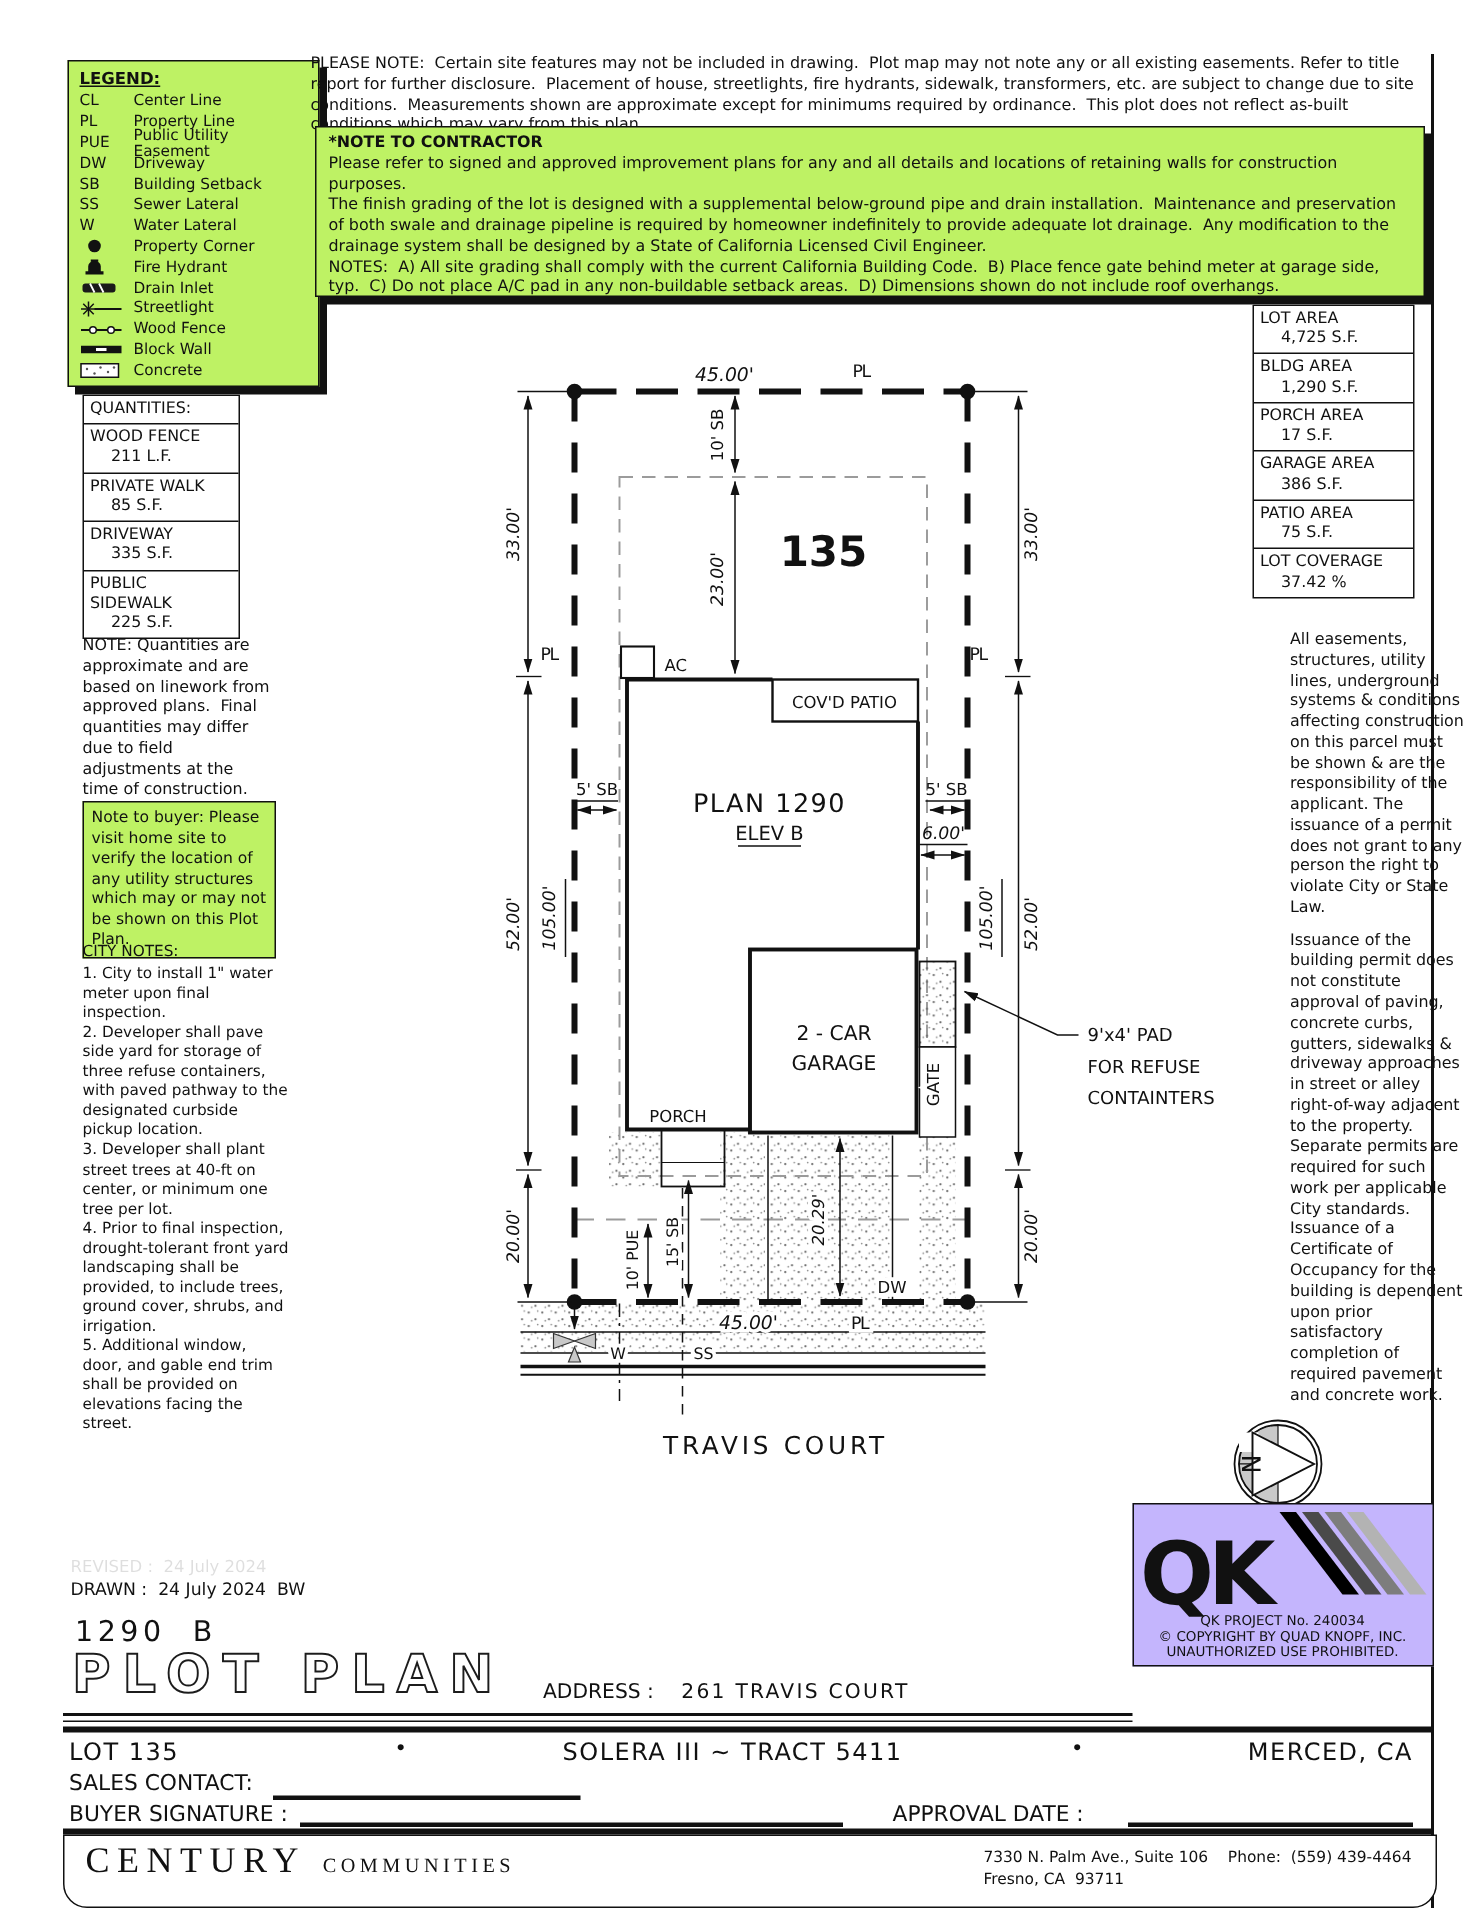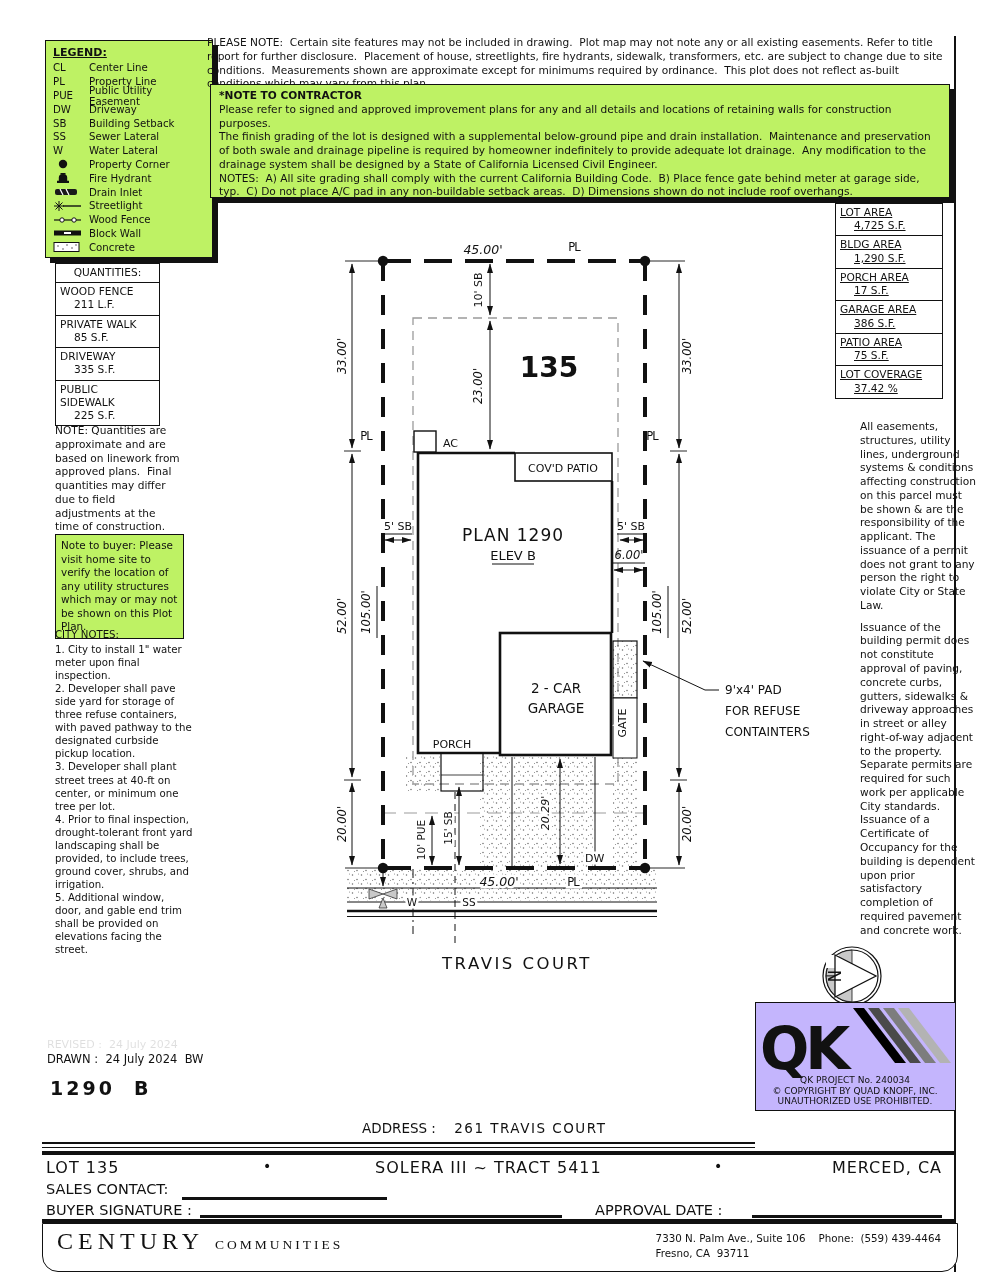--- a/index.html
+++ b/index.html
@@ -143,21 +143,21 @@
   <div class="abs small pre" style="left:207px;top:36px;width:746px;">PLEASE NOTE:  Certain site features may not be included in drawing.  Plot map may not note any or all existing easements. Refer to title report for further disclosure.  Placement of house, streetlights, fire hydrants, sidewalk, transformers, etc. are subject to change due to site conditions.  Measurements shown are approximate except for minimums required by ordinance.  This plot does not reflect as-built conditions which may vary from this plan.</div>
 
   <div class="abs box shadow" style="left:210px;top:84px;width:722px;height:104px;padding:4px 8px;font-size:10.6px;line-height:1.3;">
     <div style="font-weight:600;">*NOTE TO CONTRACTOR</div>
     <div class="pre">Please refer to signed and approved improvement plans for any and all details and locations of retaining walls for construction purposes.</div>
     <div class="pre">The finish grading of the lot is designed with a supplemental below-ground pipe and drain installation.  Maintenance and preservation of both swale and drainage pipeline is required by homeowner indefinitely to provide adequate lot drainage.  Any modification to the drainage system shall be designed by a State of California Licensed Civil Engineer.</div>
     <div class="pre">NOTES:  A) All site grading shall comply with the current California Building Code.  B) Place fence gate behind meter at garage side, typ.  C) Do not place A/C pad in any non-buildable setback areas.  D) Dimensions shown do not include roof overhangs.</div>
   </div>
 
   <div class="abs tbl" style="left:55px;top:263px;width:103px;">
-    <div class="trow" style="font-weight:500;text-align:center;">QUANTITIES:</div>
+    <div class="trow" style="font-weight:500;">QUANTITIES:</div>
     <div class="trow">
         <div>WOOD FENCE</div>
         <div class="tval">211 L.F.</div>
       </div>
     <div class="trow">
         <div>PRIVATE WALK</div>
         <div class="tval">85 S.F.</div>
       </div>
     <div class="trow">
         <div>DRIVEWAY</div>
@@ -175,21 +175,21 @@
 
   <div class="abs" style="left:55px;top:628px;width:138px;">
     <div class="tiny" style="margin-bottom:2px;">CITY NOTES:</div>
     <div class="tiny pre">1. City to install 1" water meter upon final inspection.</div>
     <div class="tiny pre">2. Developer shall pave side yard for storage of three refuse containers, with paved pathway to the designated curbside pickup location.</div>
     <div class="tiny pre">3. Developer shall plant street trees at 40-ft on center, or minimum one tree per lot.</div>
     <div class="tiny pre">4. Prior to final inspection, drought-tolerant front yard landscaping shall be provided, to include trees, ground cover, shrubs, and irrigation.</div>
     <div class="tiny pre">5. Additional window, door, and gable end trim shall be provided on elevations facing the street.</div>
   </div>
 
-  <div class="abs tbl" style="left:835px;top:203px;width:106px;text-decoration:underline;">
+  <div class="abs tbl" style="left:835px;top:203px;width:106px;">
     <div class="trow">
         <div>LOT AREA</div>
         <div class="tval">4,725 S.F.</div>
       </div>
     <div class="trow">
         <div>BLDG AREA</div>
         <div class="tval">1,290 S.F.</div>
       </div>
     <div class="trow">
         <div>PORCH AREA</div>
@@ -381,21 +381,22 @@
     <g stroke="#111" stroke-width="1.2" fill="none">
       <line x1="14" y1="92" x2="116" y2="92"></line>
       <path d="M14,85 Q9,92 14,99"></path>
       <path d="M116,85 Q121,92 116,99"></path>
     </g>
     <text x="65" y="110" text-anchor="middle" font-size="13.5" font-weight="600" font-style="italic">1" = 20'</text>
   </svg>
 
   <div class="abs pre" style="left:47px;top:1038px;font-size:11px;color:rgba(0,0,0,0.13);">REVISED :  24 July 2024</div>
   <div class="abs pre" style="left:47px;top:1052px;font-size:11.5px;">DRAWN :  24 July 2024  BW</div>
-  <div class="abs pre" style="left:50px;top:1077px;font-size:19px;letter-spacing:3px;font-weight:bold;">1290  B</div>
+  <div class="abs pre" style="left:50px;top:1077px;font-size:19px;letter-spacing:3px;">1290  B</div>
+  <div class="abs sheet-title" style="left:48px;top:1097px;">PLOT PLAN</div>
   <div class="abs" style="left:362px;top:1120px;font-size:13.5px;">
     <span>ADDRESS :</span>
     <span style="letter-spacing:1.5px;margin-left:14px;">261 TRAVIS COURT</span>
   </div>
 
   <div class="abs" style="left:755px;top:1002px;width:199px;height:107px;border:1.5px solid #111;background:#c4b5fd;">
     <svg width="197" height="104" viewBox="0 0 197 104">
       <polygon points="97,5 108,5 150,60 139,60" fill="#000"></polygon>
       <polygon points="112,5 123,5 165,60 154,60" fill="#4a4a4a"></polygon>
       <polygon points="127,5 138,5 180,60 169,60" fill="#7d7d7d"></polygon>

